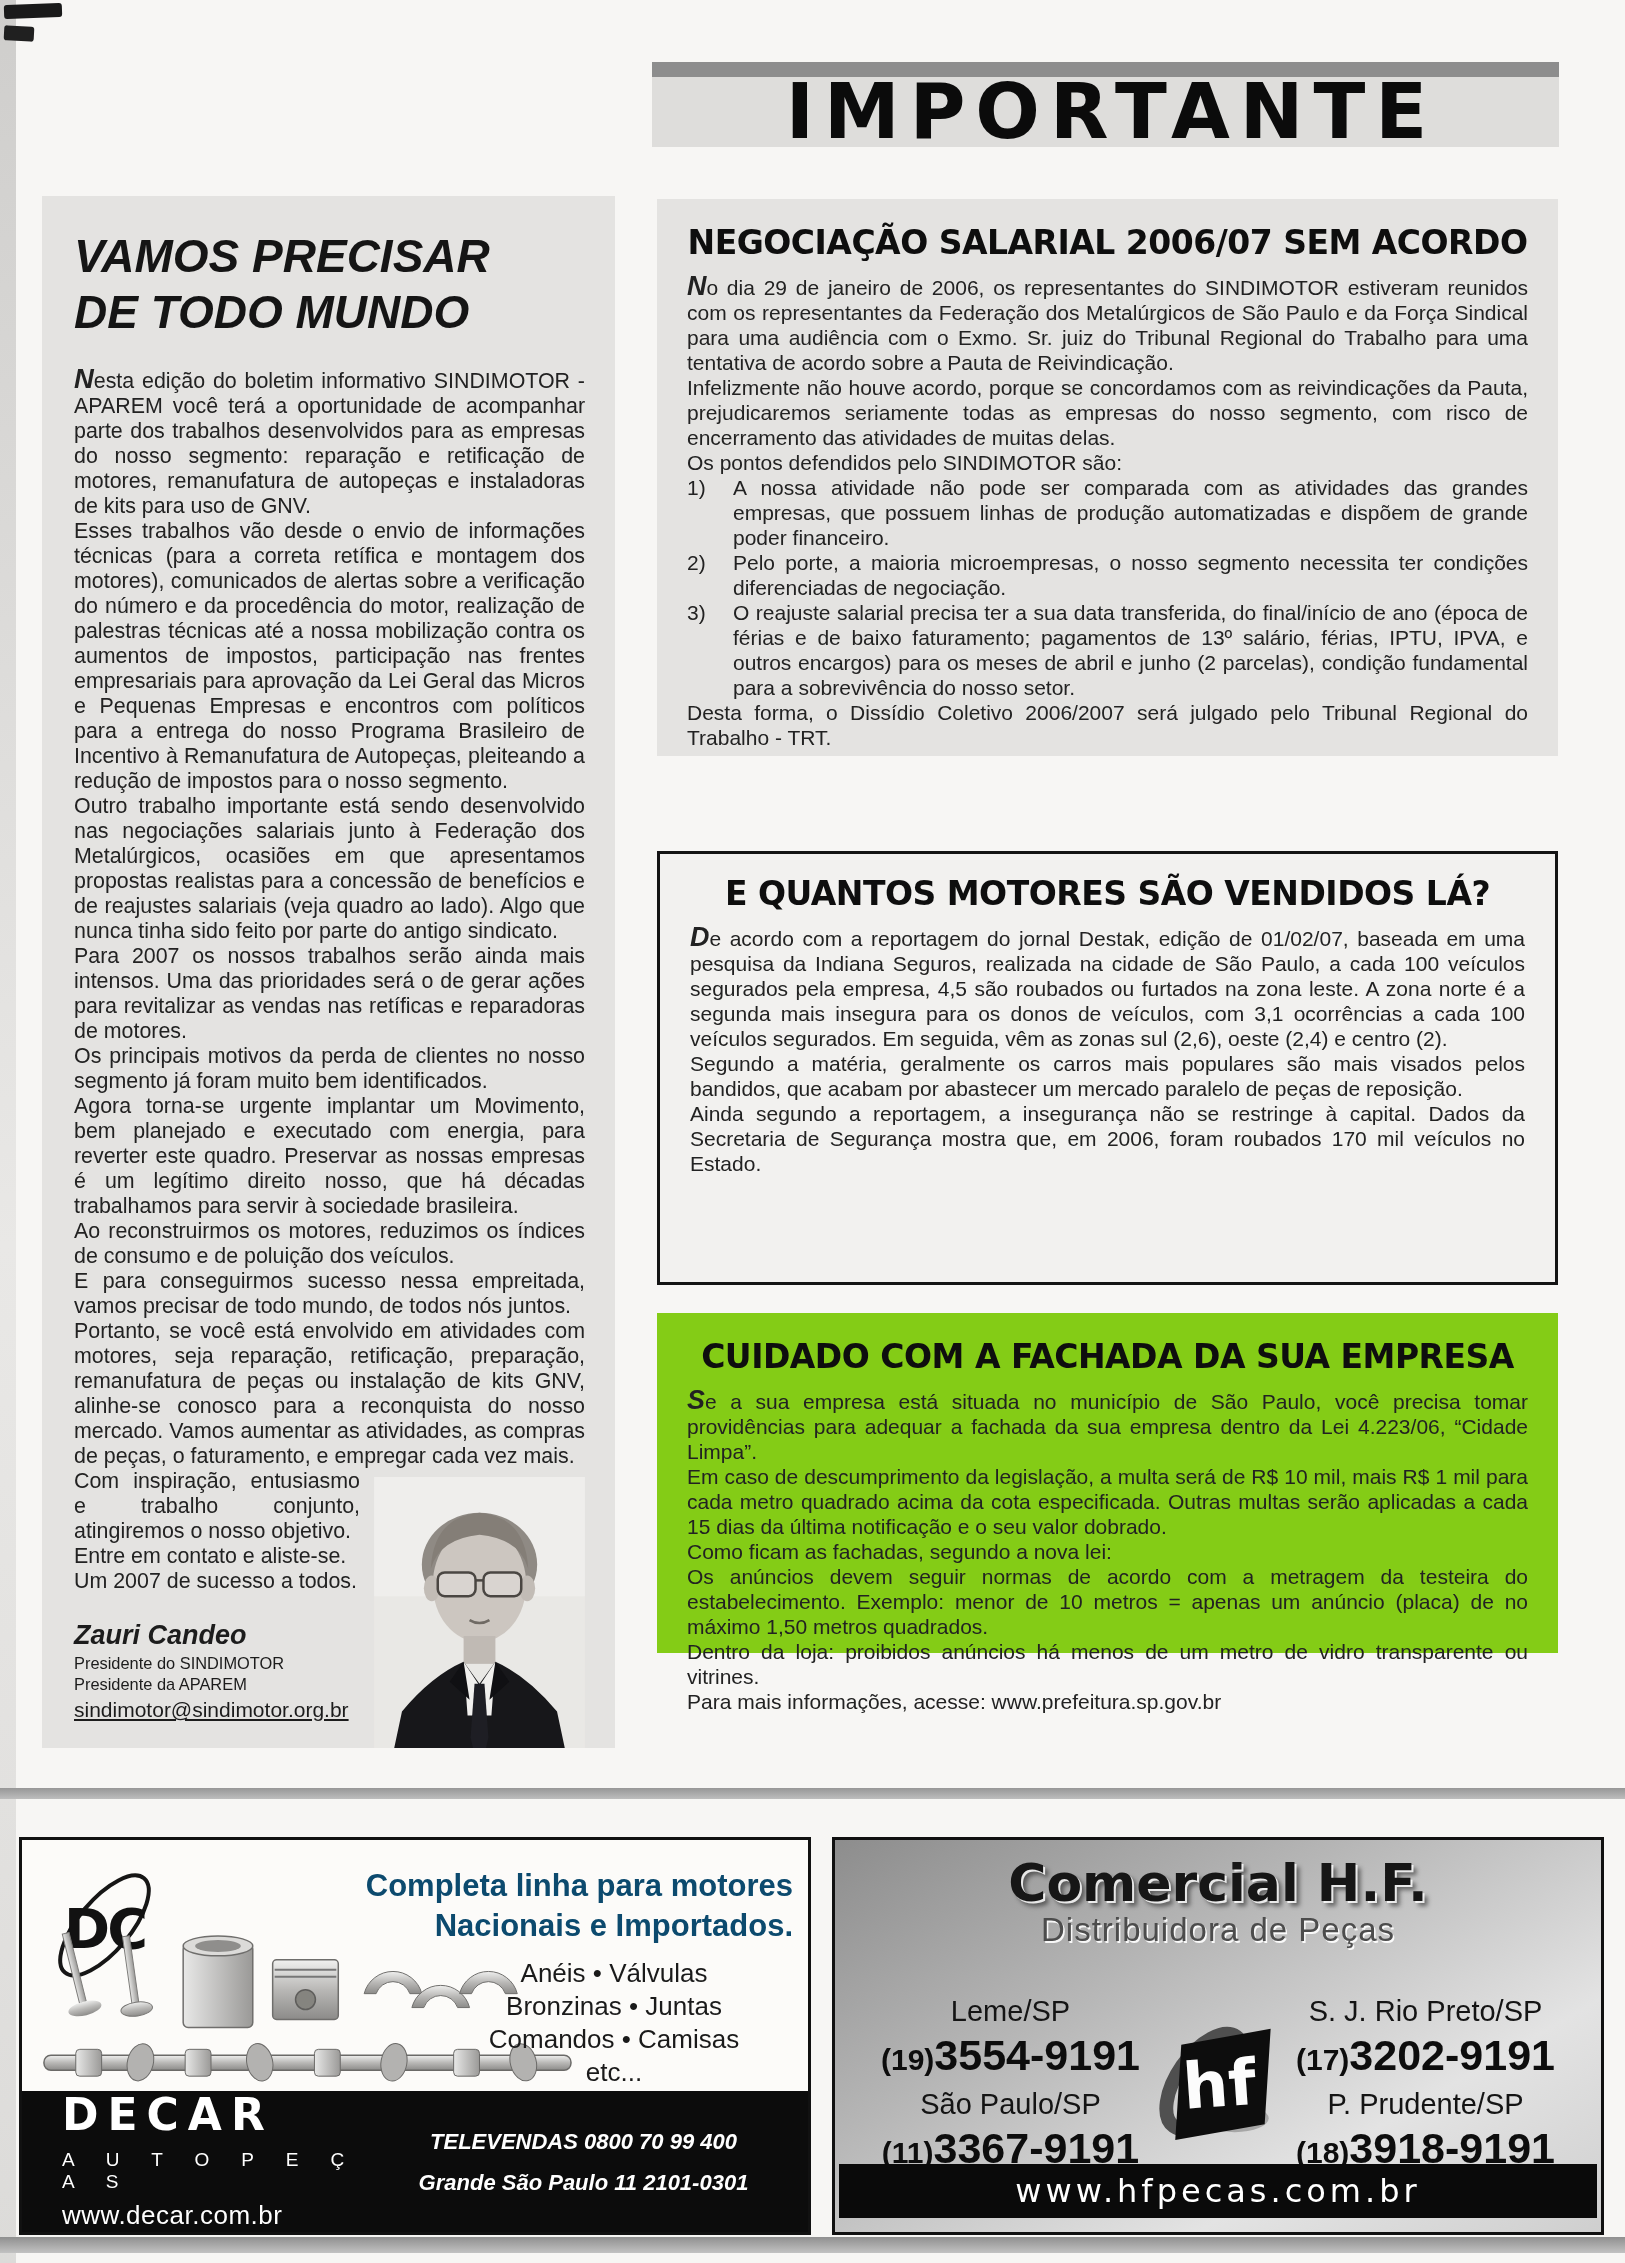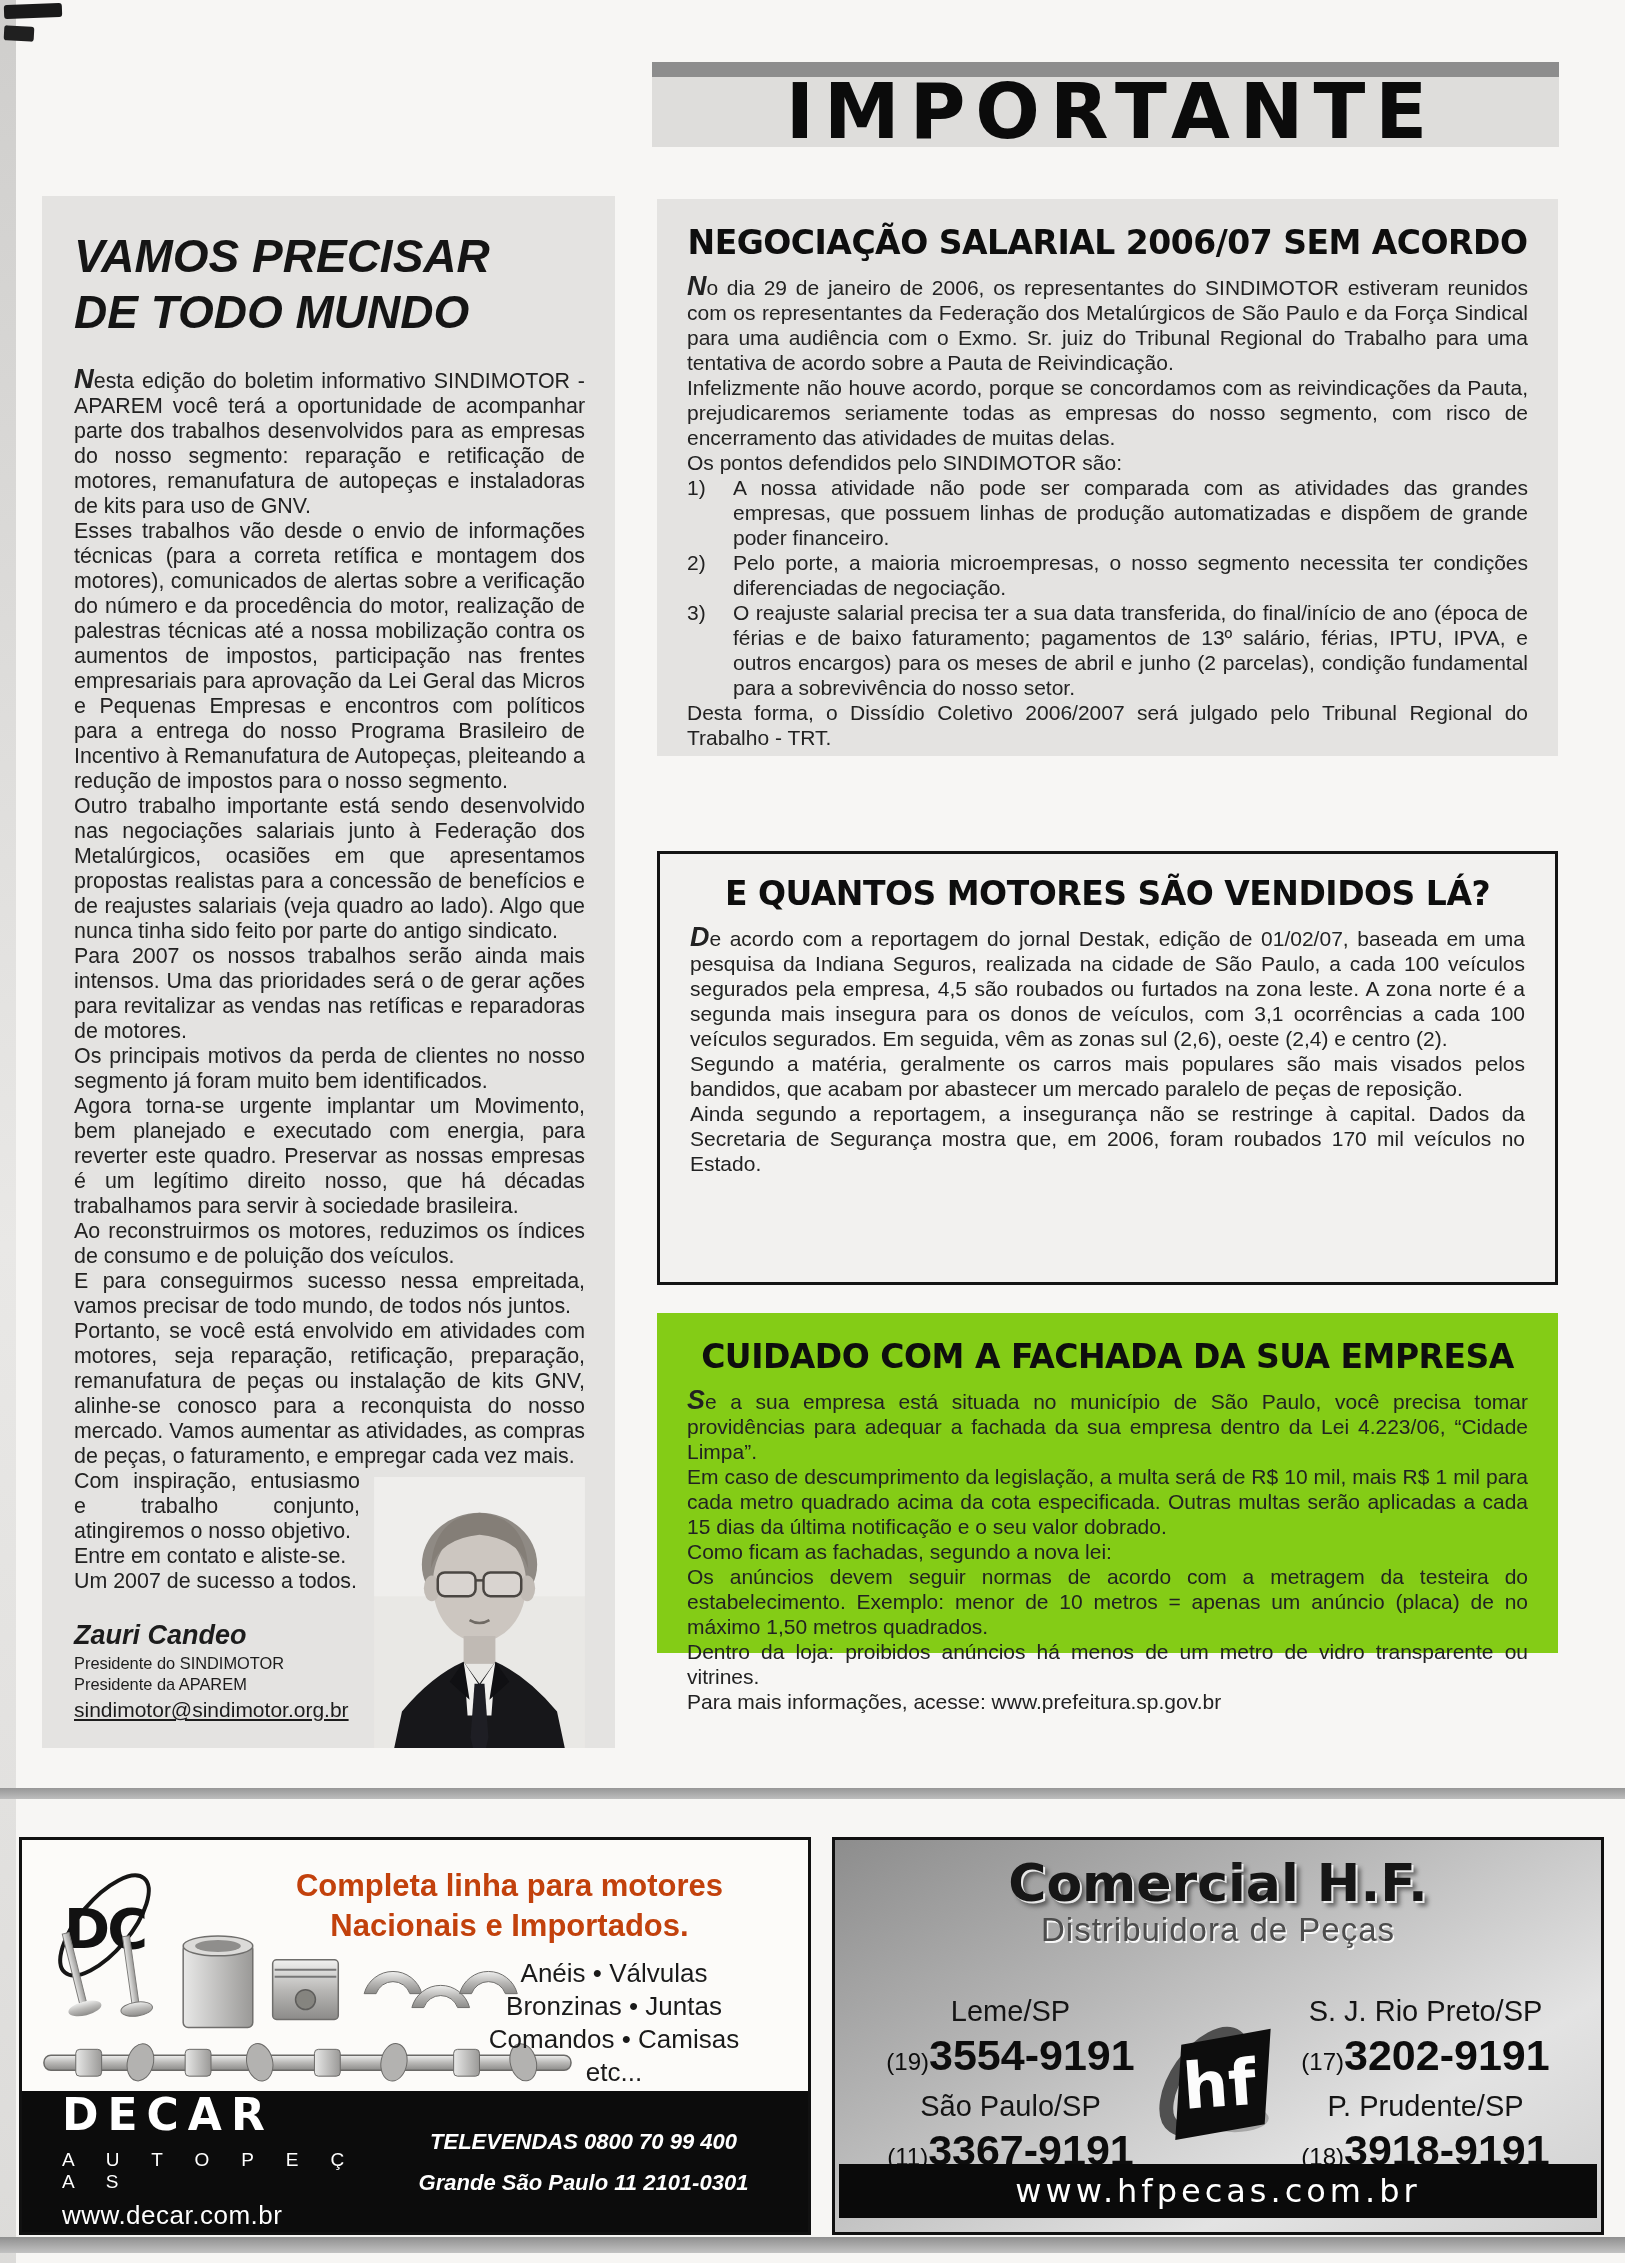--- a/index.html
+++ b/index.html
@@ -43,22 +43,22 @@
   .art-2{top:851px;height:434px;background:#f2f1ef;border:3px solid #141414;padding:20px 30px;}
   .art-3{top:1313px;height:340px;background:#84cc16;padding:24px 30px 18px;}
   .num-item{display:flex;font-size:21px;line-height:25px;color:#222;}
   .num-item .num{width:46px;flex:none;}
   .num-item .txt{flex:1;text-align:justify;}
 
   
   .ad-decar{position:absolute;left:19px;top:1837px;width:792px;height:398px;background:#fcfbf9;
             border:3px solid #111;box-sizing:border-box;text-decoration:underline;}
   .dc-logo{position:absolute;left:18px;top:14px;width:129px;height:149px;}
-  .decar-head{position:absolute;left:204px;top:26px;width:567px;text-align:center;
-              font-size:31px;font-weight:bold;line-height:1.28;color:#c2410c;}
+  .decar-head{position:absolute;left:204px;top:26px;width:567px;text-align:right;
+              font-size:31px;font-weight:bold;line-height:1.28;color:#0c4a6e;}
   .decar-items{position:absolute;left:418px;top:117px;width:348px;text-align:center;
                font-size:26px;line-height:33px;color:#1a1a1a;}
   .decar-cta{font-size:31px;font-weight:bold;font-style:italic;margin-top:6px;}
   .parts-art{position:absolute;left:14px;top:92px;width:542px;height:161px;}
   .decar-bar{position:absolute;left:0;bottom:0;width:100%;height:141px;background:#0c0c0c;color:#fff;
              display:flex;align-items:center;box-sizing:border-box;padding-left:40px;}
   .decar-brandcol{width:299px;}
   .decar-brand{font-family:"DejaVu Sans",sans-serif;font-weight:bold;font-size:44px;line-height:46px;letter-spacing:9px;}
   .decar-sub{font-size:19px;letter-spacing:13.4px;margin-top:11px;}
   .decar-site{font-size:26px;margin-top:7px;letter-spacing:0.5px;}
@@ -71,21 +71,21 @@
   .hf-title{text-align:center;margin-top:16px;font-family:"DejaVu Sans",sans-serif;font-weight:bold;
             font-size:52px;line-height:54px;color:#161616;
             text-shadow:2px 2px 0 rgba(255,255,255,0.85),5px 5px 4px rgba(30,30,30,0.55);}
   .hf-sub{text-align:center;font-size:33px;line-height:40px;color:#4c4c4c;letter-spacing:1px;
           text-shadow:1.5px 1.5px 0 rgba(255,255,255,0.9);}
   .hf-grid{position:absolute;left:0;top:151px;width:100%;display:flex;justify-content:space-between;
            box-sizing:border-box;padding:0 26px;}
   .hf-col{width:299px;text-align:center;}
   .hf-city{font-size:29px;line-height:40px;color:#141414;}
   .hf-phone{font-size:43px;line-height:48px;font-weight:bold;color:#0d0d0d;white-space:nowrap;}
-  .hf-ddd{font-size:24px;font-weight:normal;}
+  .hf-ddd{font-size:30px;font-weight:bold;}
   .hf-logo{position:absolute;left:50%;top:167px;transform:translateX(-50%);width:149px;height:149px;}
   .hf-bar{position:absolute;left:4px;right:4px;bottom:14px;height:54px;background:#0a0a0a;color:#fff;
           display:flex;align-items:center;justify-content:center;
           font-family:"DejaVu Sans",sans-serif;font-weight:normal;font-size:32px;letter-spacing:4px;}
 </style>
 </head>
 <body>
 
 <div class="page">
 

